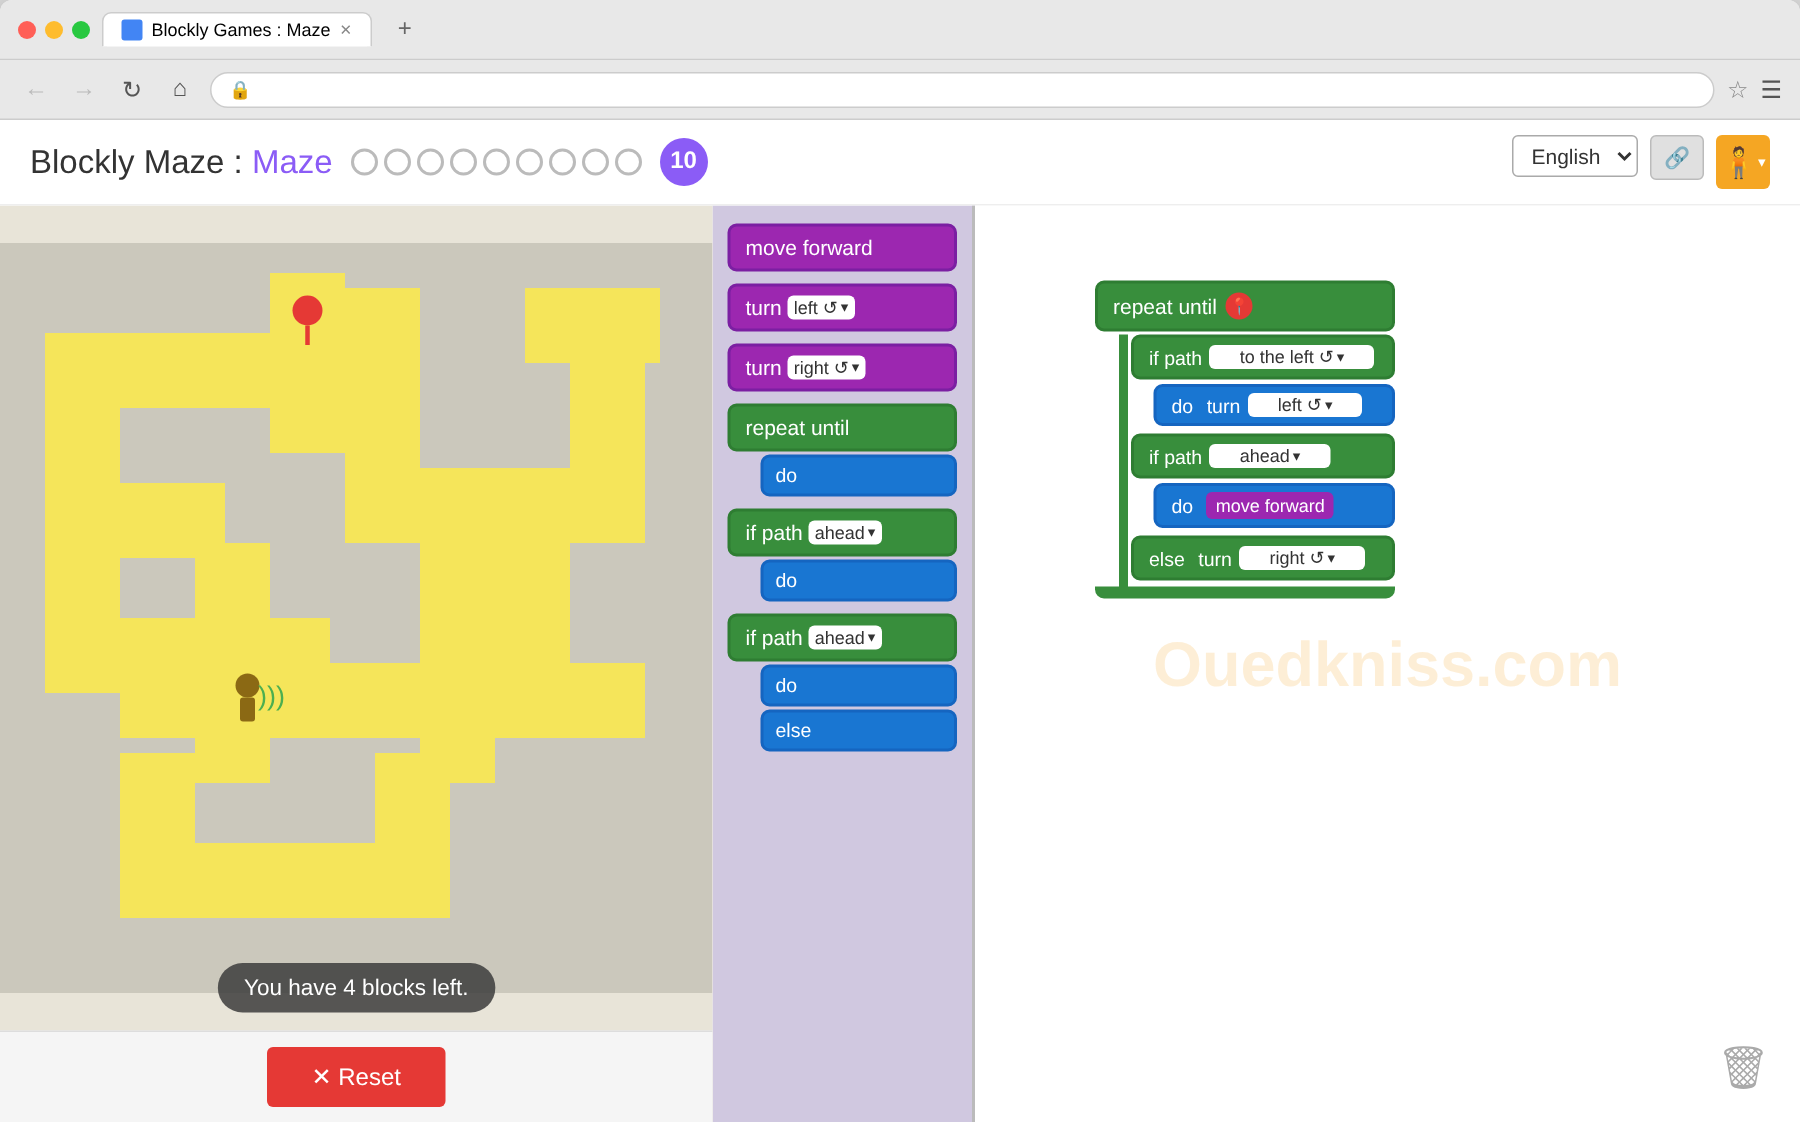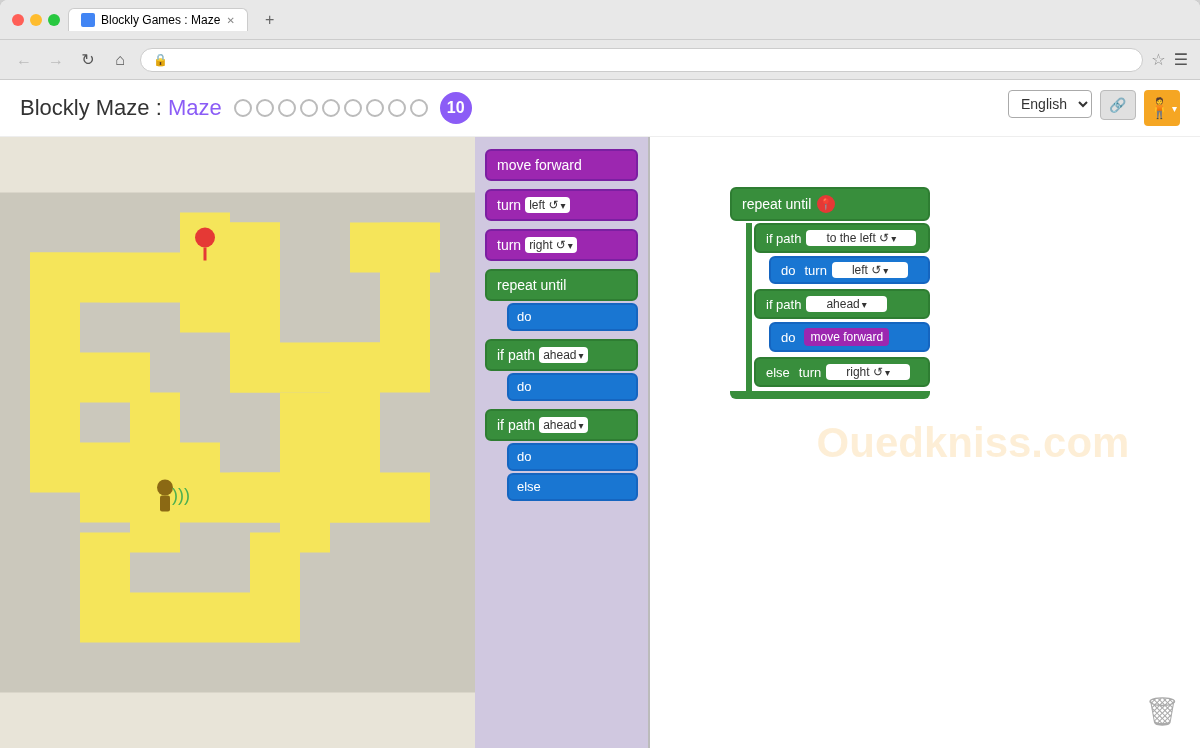--- a/index.html
+++ b/index.html
@@ -378,21 +378,20 @@
       top: 50%;
       left: 50%;
       transform: translate(-50%, -50%);
       font-size: 42px;
       font-weight: bold;
       opacity: 0.18;
       color: #f5a623;
       white-space: nowrap;
       pointer-events: none;
       z-index: 10;
-      margin-left: 48px;
     }
   </style>
 </head>
 <body>
 
 <div class="browser-window">
 
   <div class="title-bar">
     <div class="traffic-lights">
       <div class="tl tl-red"></div>
@@ -490,22 +489,26 @@
             <circle cx="165" cy="295" r="8" fill="#8B6914"></circle>
             <rect x="160" y="303" width="10" height="16" fill="#8B6914" rx="2"></rect>
 
             <text x="172" y="308" font-size="18" fill="#4caf50">)))</text>
 
             <circle cx="205" cy="45" r="10" fill="#e53935"></circle>
             <line x1="205" y1="55" x2="205" y2="68" stroke="#e53935" stroke-width="3"></line>
 
           </svg>
 
-        </div>
-
+          <div class="blocks-left-msg">You have 4 blocks left.</div>
+        </div>
+
+        <div class="maze-controls">
+          <button class="reset-btn">✕  Reset</button>
+        </div>
       </div>
 
       <div class="toolbox-panel">
 
         <div class="block block-purple">
           <span>move forward</span>
         </div>
 
         <div class="block block-purple">
           <span>turn</span>

